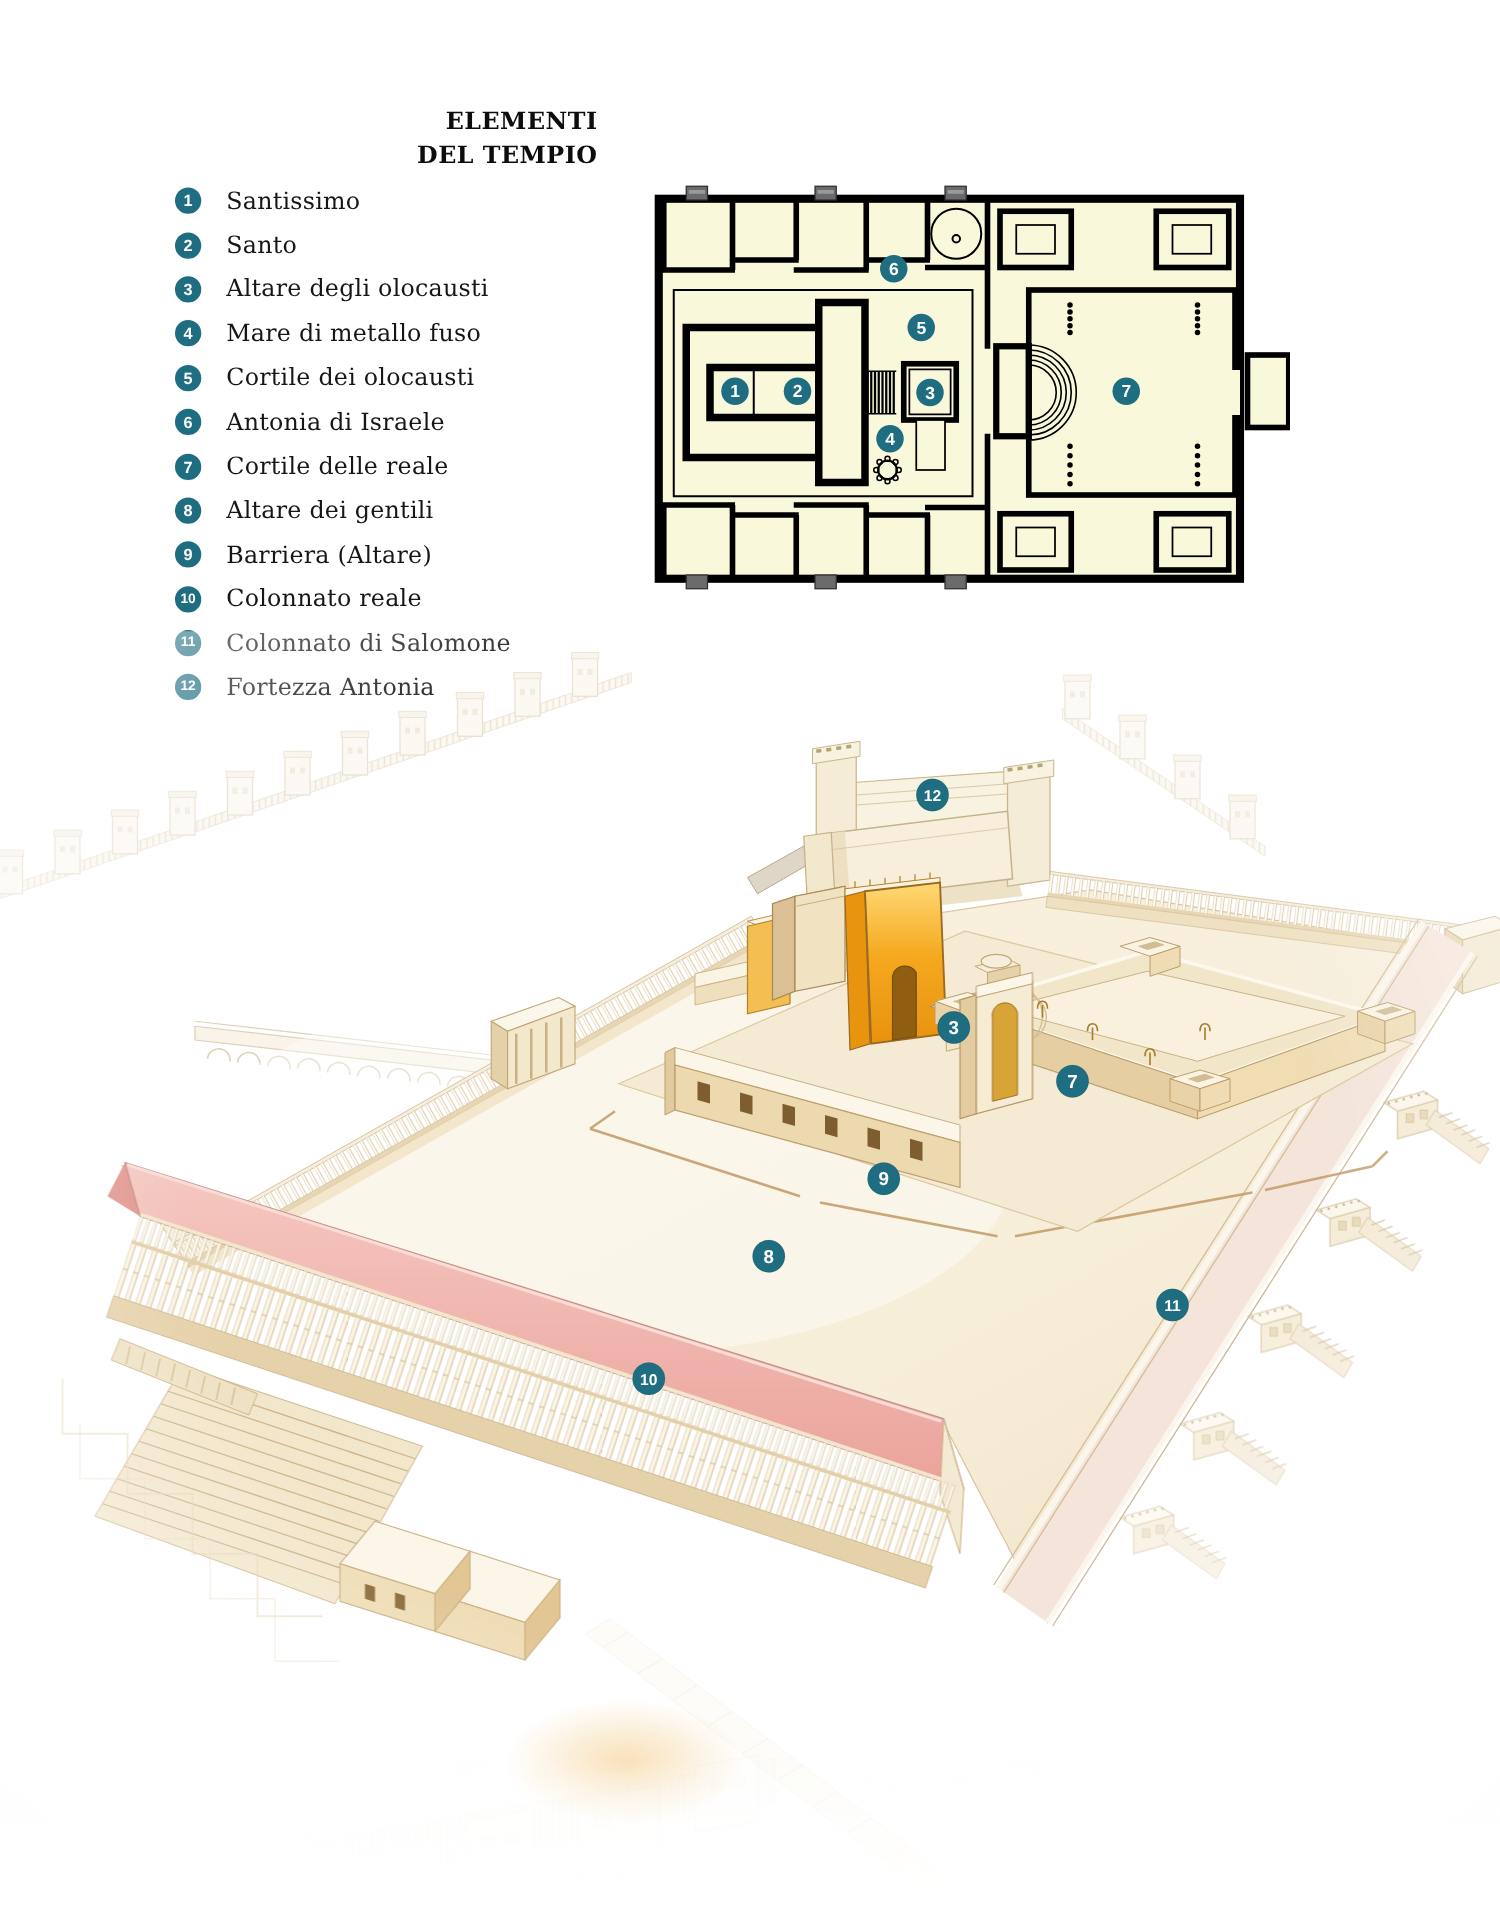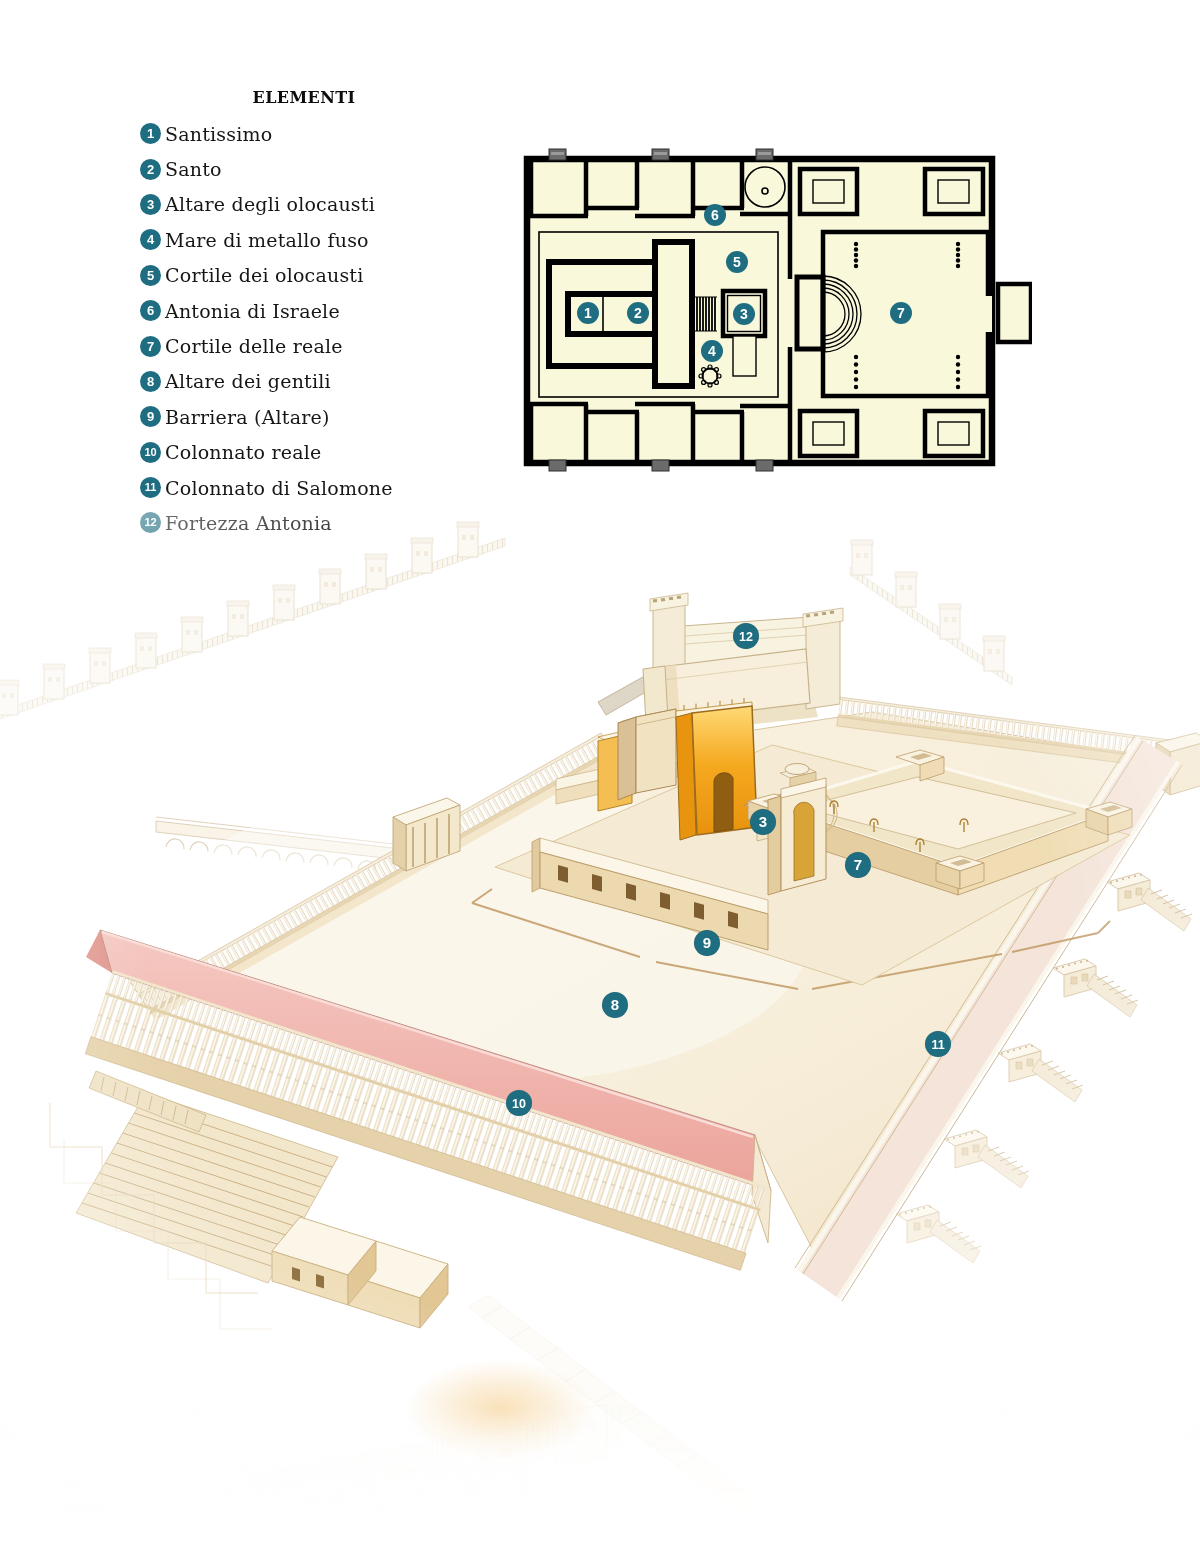--- a/index.html
+++ b/index.html
@@ -3,47 +3,48 @@
 <meta charset="utf-8">
 <style>
   :root{
     --badge-teal:#1F6D81; --plan-cream:#FAF8DB; --ink:#131313;
   }
   html,body{margin:0;padding:0;background:#fff;}
   body{width:1200px;height:1543px;position:relative;overflow:hidden;
        font-family:"DejaVu Serif", serif;color:var(--ink);}
   
   .legend{position:absolute;left:130px;top:84px;width:348px;}
-  .legend-title{font-weight:700;font-size:16px;line-height:27px;text-align:center;
+  .legend-title{font-weight:700;font-size:19px;line-height:27px;text-align:right;
                 letter-spacing:.4px;color:#0d0d0d;}
   .legend ul{list-style:none;margin:5px 0 0;padding:0;}
   .legend li{height:35.4px;display:flex;align-items:center;}
   .lnum{flex:0 0 21px;width:21px;height:21px;margin-left:10px;border-radius:50%;
         background:var(--badge-teal);color:#fff;text-align:center;line-height:21px;
         font-family:"Liberation Sans",sans-serif;font-weight:700;font-size:13px;}
   .legend li:nth-child(n+10) .lnum{font-size:11px;}
-  .llabel{margin-left:4px;font-size:19px;letter-spacing:.2px;color:#161616;}
+  .llabel{margin-left:20px;font-size:19px;letter-spacing:.2px;color:#161616;}
   
   .plan{position:absolute;left:520px;top:147px;}
   .scene{position:absolute;left:0;top:505px;}
   .bfill{fill:var(--badge-teal);}
   .pc{fill:var(--plan-cream);}
   .bnum{fill:#ffffff;font-family:"Liberation Sans",sans-serif;font-weight:700;
         font-size:14px;text-anchor:middle;}
   .bnum2{fill:#ffffff;font-family:"Liberation Sans",sans-serif;font-weight:700;
         font-size:15px;text-anchor:middle;}
   .bnum2.two{font-size:12.5px;}
   .pln{stroke:#000;fill:none;}
 </style>
 </head>
 <body>
 
 <div class="legend">
   <div class="legend-title">
     <div>ELEMENTI</div>
+    <div>DEL TEMPIO</div>
   </div>
   <ul>
     <li>
         <span class="lnum">1</span>
         <span class="llabel">Santissimo</span>
       </li>
     <li>
         <span class="lnum">2</span>
         <span class="llabel">Santo</span>
       </li>

